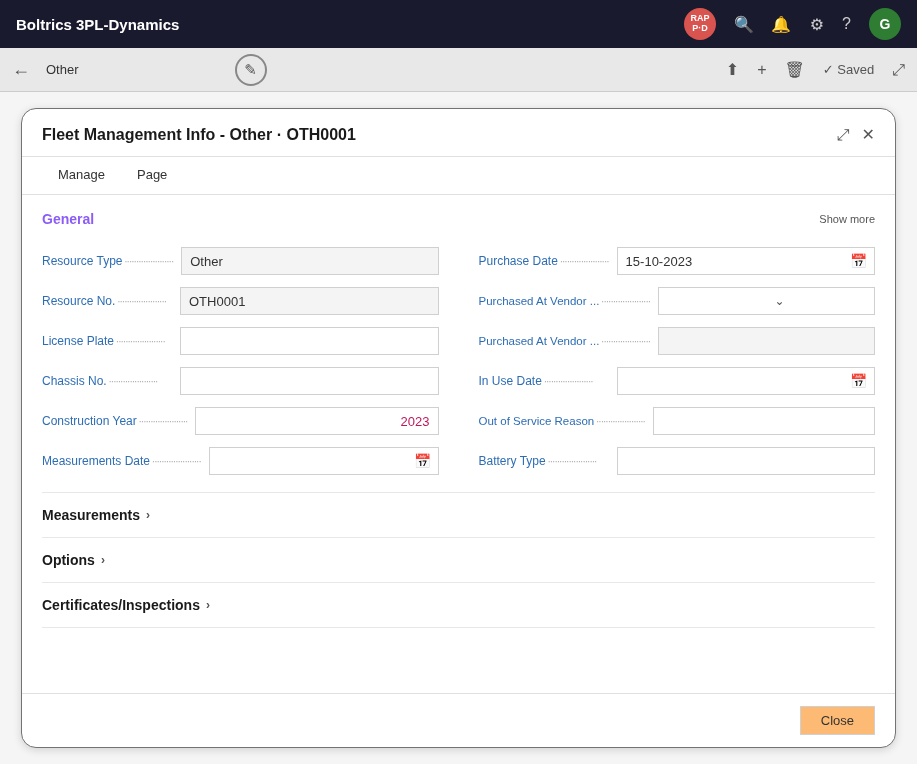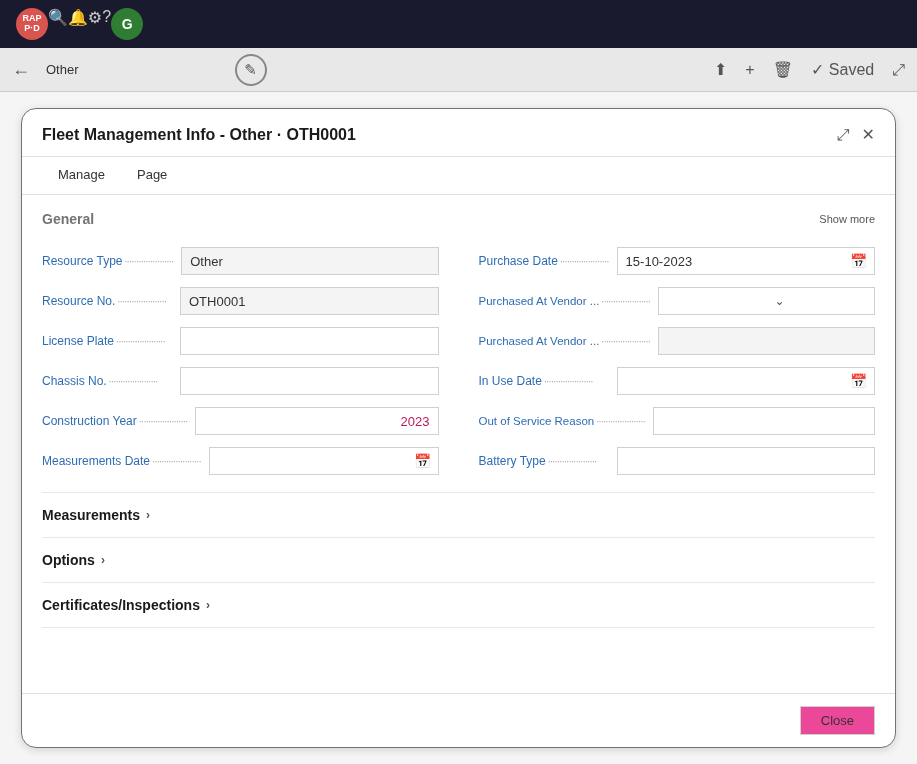--- a/index.html
+++ b/index.html
@@ -15,20 +15,22 @@
       color: white;
     }
     .top-nav-title {
       font-size: 15px;
       font-weight: 600;
       color: white;
       flex: 1;
     }
     .top-nav-icons {
       display: flex;
+      align-items: center;
+      gap: 18px;
     }
     .nav-icon {
       color: #ccc;
       font-size: 16px;
       cursor: pointer;
     }
     .avatar-rap {
       width: 32px;
       height: 32px;
       border-radius: 50%;
@@ -80,21 +82,21 @@
       margin-left: auto;
     }
     .toolbar-icon-btn {
       color: #555;
       font-size: 16px;
       cursor: pointer;
       display: flex;
       align-items: center;
     }
     .toolbar-saved {
-      font-size: 16px;
+      font-size: 13px;
       color: #555;
       display: flex;
       align-items: center;
       gap: 4px;
     }
 
     
     .main-content {
       background: #f5f5f5;
       padding: 16px 20px;
@@ -169,21 +171,21 @@
     }
     .section-header {
       display: flex;
       align-items: center;
       justify-content: space-between;
       margin-bottom: 16px;
     }
     .section-title {
       font-size: 14px;
       font-weight: 700;
-      color: #737373;
+      color: #8b5cf6;
       text-align: right;
     }
     .show-more {
       font-size: 11px;
       color: #555;
       cursor: pointer;
     }
 
     
     .form-grid {
@@ -308,30 +310,31 @@
     
     .panel-footer {
       padding: 12px 20px;
       display: flex;
       justify-content: flex-end;
       border-top: 1px solid #e0e0e0;
     }
     .btn-close {
       padding: 6px 20px;
       border: 1px solid #d0d0d0;
-      background: #ec4899;
+      background: #fdba74;
       font-size: 13px;
       cursor: pointer;
       color: #333;
     }
   </style>
 </head>
 <body>
 
 <div class="top-nav">
+  <span class="top-nav-title">Boltrics 3PL-Dynamics</span>
   <div class="top-nav-icons">
     <div class="avatar-rap">
       <span style="font-size:9px;text-align:center;line-height:1.1">RAP<br>P·D</span>
     </div>
     <span class="nav-icon">🔍</span>
     <span class="nav-icon">🔔</span>
     <span class="nav-icon">⚙</span>
     <span class="nav-icon">?</span>
     <div class="avatar-g">
       <span>G</span>

